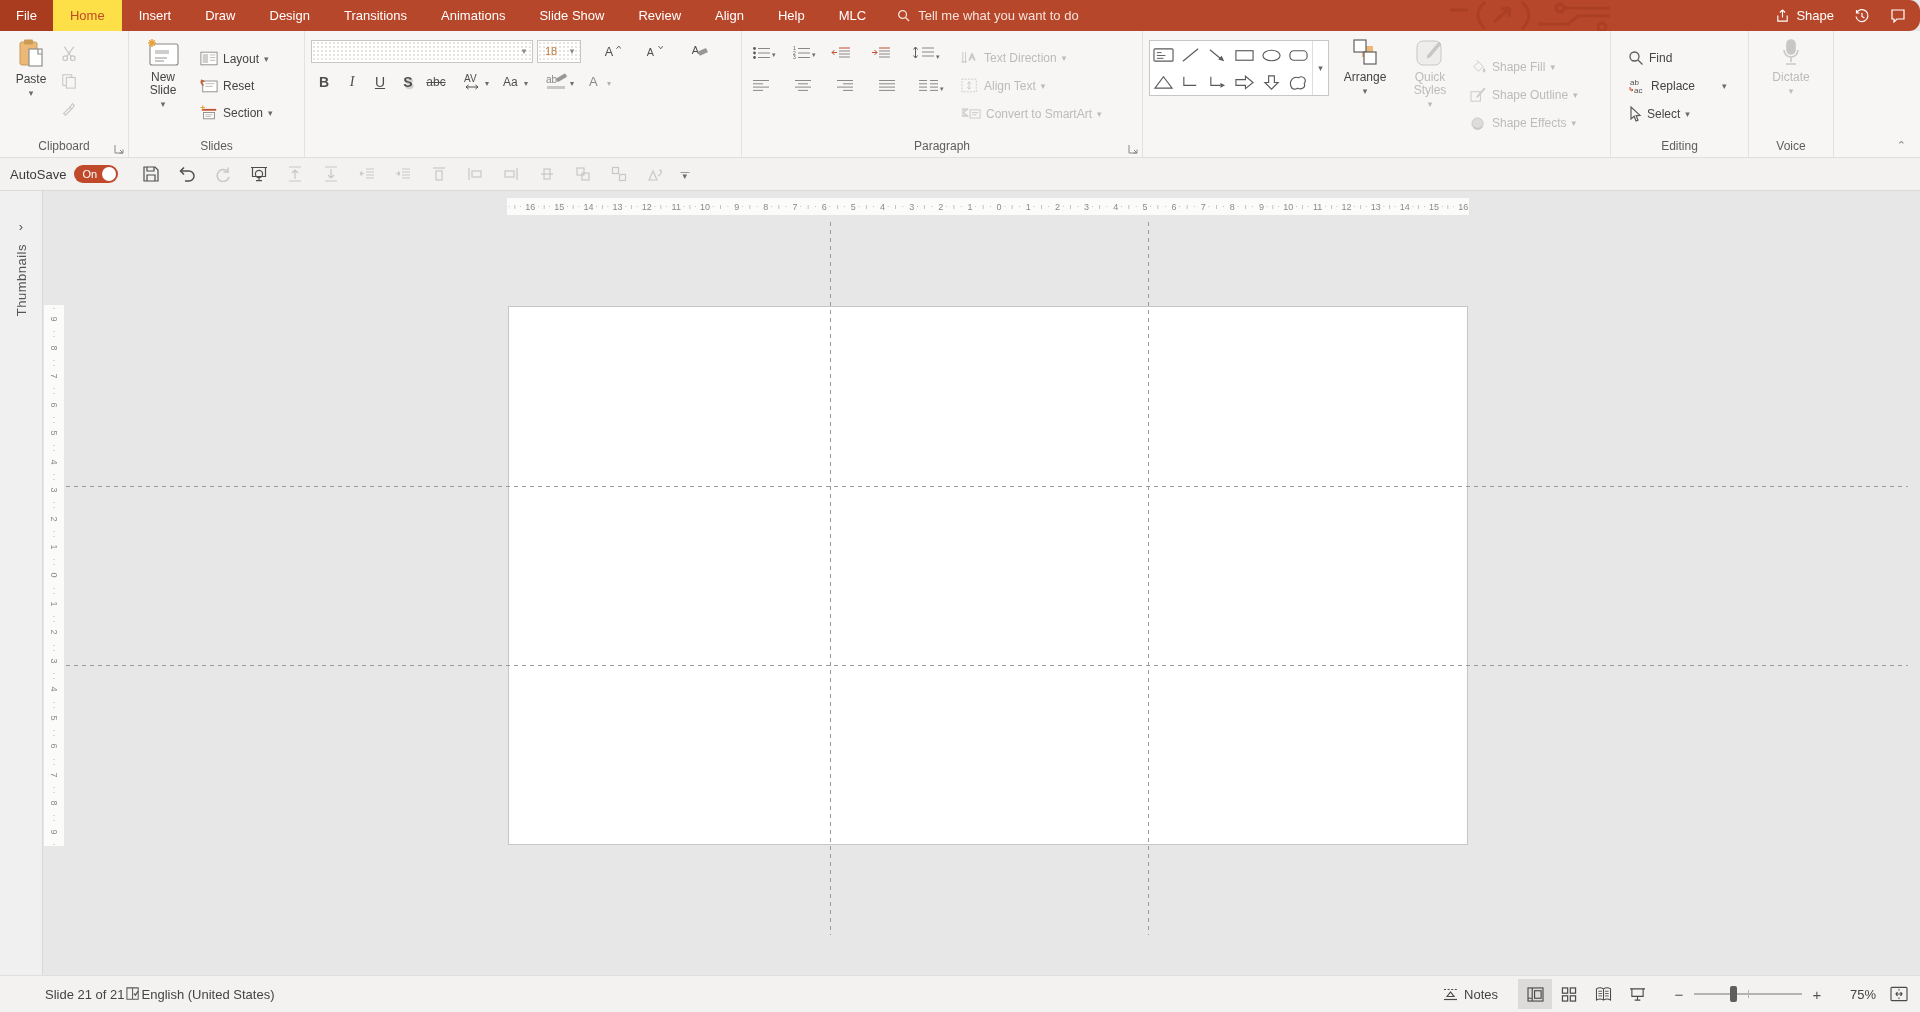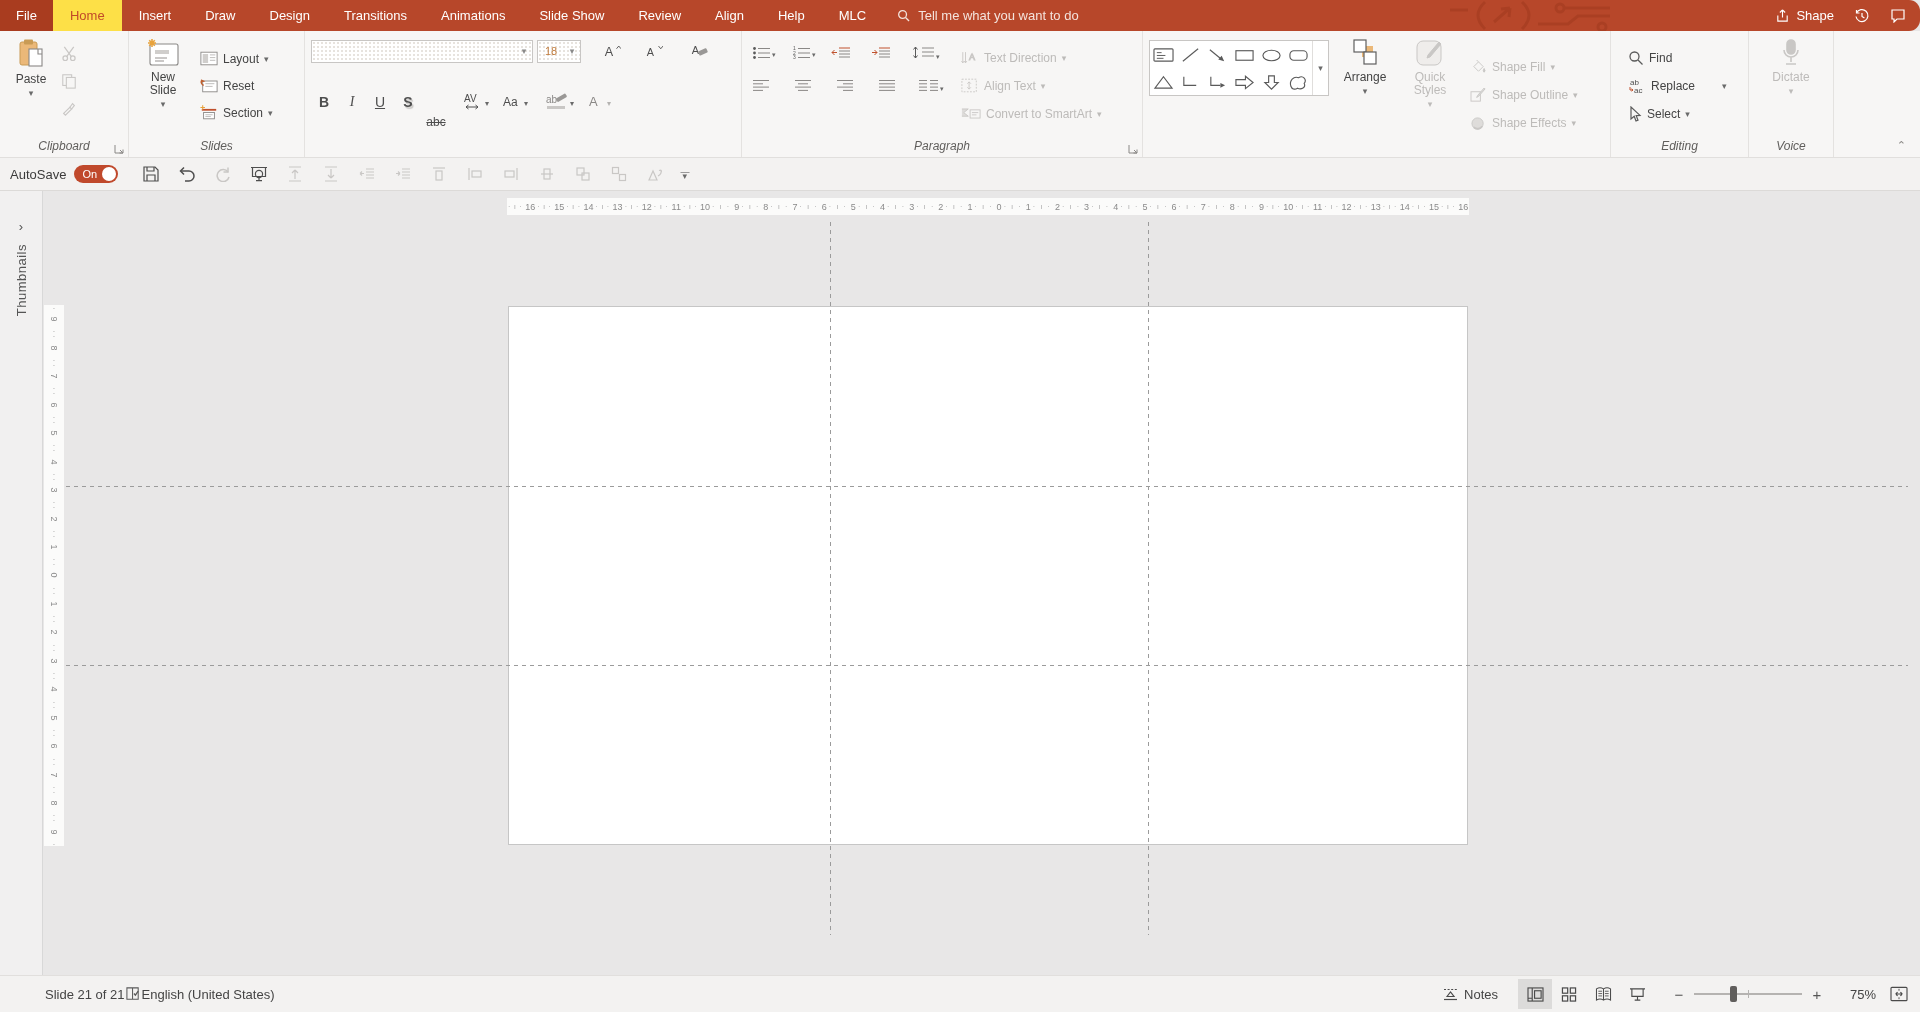--- a/index.html
+++ b/index.html
@@ -19,37 +19,37 @@
   .tb-right { margin-left:auto; display:flex; align-items:center; gap:20px; padding-right:14px; z-index:2; }
   .tb-btn { display:flex; align-items:center; gap:6px; cursor:pointer; }
   .ic { display:inline-flex; align-items:center; justify-content:center; }
 
   
   .ribbon { position:absolute; left:0; top:31px; width:100%; height:127px; background:#F7F6F5;
     display:flex; border-bottom:1px solid #E1DFDD; color:#444; font-size:12px; }
   .rgroup { position:relative; border-right:1px solid #E4E2E0; display:flex; flex-direction:column; }
   .rbody { flex:1; display:flex; padding:4px 6px 2px 6px; }
   .rlabel-row { height:19px; position:relative; text-align:center; color:#605E5C; font-size:12px; }
-  .rlabel { line-height:17px;font-style:italic; }
+  .rlabel { line-height:17px; }
   .launcher { position:absolute; right:4px; bottom:4px; width:10px; height:10px; cursor:pointer; }
   .bigbtn { display:flex; flex-direction:column; align-items:center; justify-content:flex-start;
     padding:3px 4px; border-radius:2px; cursor:pointer; text-align:center; line-height:13px; gap:3px; }
   .caret { font-size:9px; color:#6a6a6a; line-height:8px; }
   .dis { color:#BDBBB9 !important; }
   .dis svg * { stroke:#C9C7C5 !important; }
   .smallrow { display:flex; align-items:center; gap:5px; height:25px; cursor:pointer; padding:0 3px; border-radius:2px; white-space:nowrap; }
   .iconbtn { width:26px; height:24px; display:flex; align-items:center; justify-content:center;
     border-radius:2px; cursor:pointer; color:#5a5a5a; }
   .combo { height:23px; border:1px solid #C8C6C4; background:#fff; display:flex; align-items:center;
     background-image:radial-gradient(#E7E3DE 0.8px, transparent 0.9px); background-size:4px 4px; }
   .combo .cv { flex:1; padding:0 5px; font-size:11px;text-align:center; }
   .combo .ca { width:16px; text-align:center; color:#8a8a8a; font-size:9px; }
   .glyph { font-size:14px; color:#4e4e4e; }
   .u { text-decoration:underline; }
-  .strike { text-decoration:line-through;margin-top:40px; }
+  .strike { text-decoration:line-through; }
   .shapes-box { display:flex; border:1px solid #C8C6C4; background:#fff; height:56px; margin-top:5px; }
   .shapes-grid { display:grid; grid-template-columns:repeat(6,27px); grid-template-rows:27px 27px; }
   .shape-cell { display:flex; align-items:center; justify-content:center; cursor:pointer; }
   .shapes-drop { width:16px; border-left:1px solid #E0DEDC; display:flex; align-items:center; justify-content:center; color:#6a6a6a; font-size:9px; cursor:pointer; }
   .collapse-chev { position:absolute; right:14px; bottom:5px; color:#8A8886; cursor:pointer; font-size:11px; }
 
   
   .qat { position:absolute; left:0; top:158px; width:100%; height:33px; background:#F3F2F1;
     border-bottom:1px solid #DCDAD8; display:flex; align-items:center; font-size:13px; color:#3b3b3b; }
   .autosave { display:flex; align-items:center; gap:8px; padding-left:10px; }

